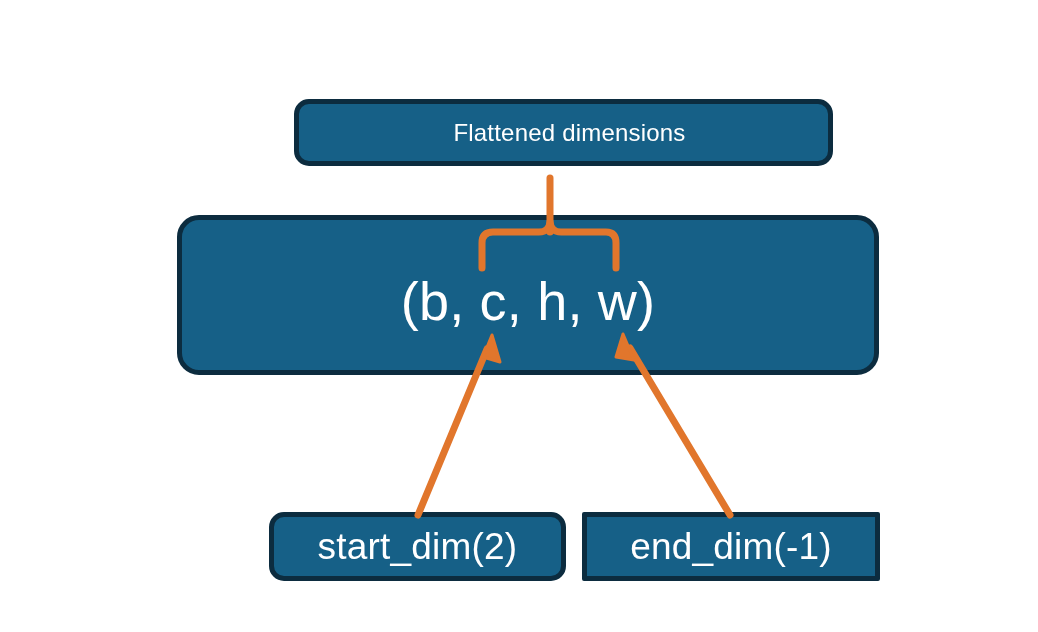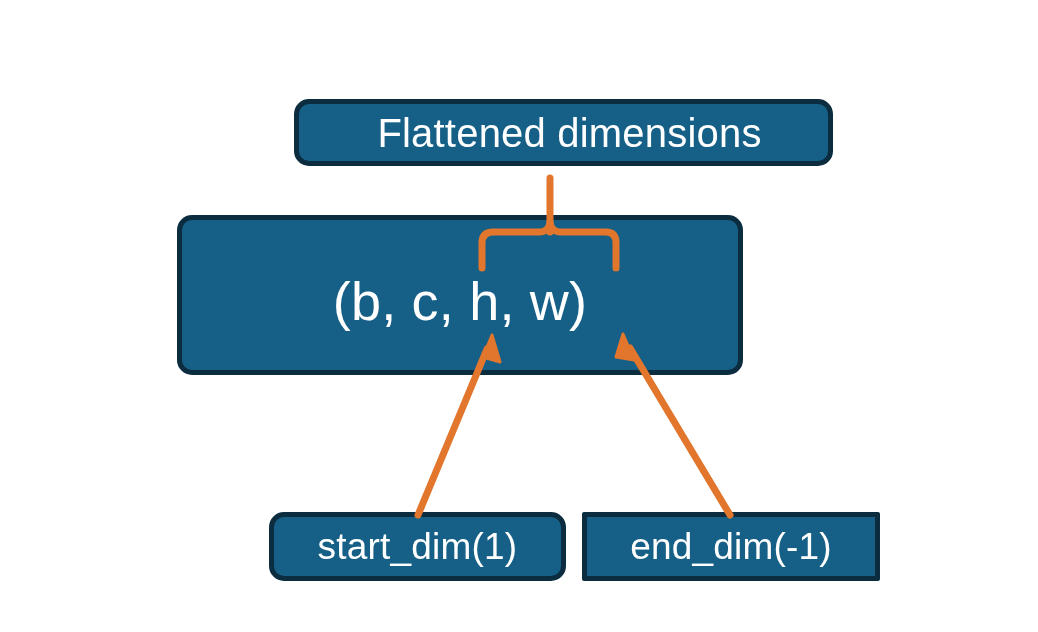--- a/index.html
+++ b/index.html
@@ -36,32 +36,32 @@
 
   
   #box-flattened {
     left: 294px;
     top: 99px;
     width: 539px;
     height: 67px;
     border-radius: 15px;
   }
   #box-flattened .node-label {
-    font-size: 40px;
+    font-size: 24px;
     font-weight: 400;
     margin-left: 12px;
   }
 
   
   #box-shape {
     left: 177px;
     top: 215px;
-    width: 566px;
+    width: 702px;
     height: 160px;
-    border-radius: 15px;
+    border-radius: 22px;
   }
   #box-shape .node-label {
     font-size: 54px;
     font-weight: 400;
     position: relative;
     top: 6px;
   }
 
   
   #box-start-dim {
@@ -113,21 +113,21 @@
 
   <div class="node" id="box-flattened">
     <span class="node-label">Flattened dimensions</span>
   </div>
 
   <div class="node" id="box-shape">
     <span class="node-label">(b, c, h, w)</span>
   </div>
 
   <div class="node" id="box-start-dim">
-    <span class="node-label">start_dim(1)</span>
+    <span class="node-label">start_dim(2)</span>
   </div>
 
   <div class="node" id="box-end-dim">
     <span class="node-label">end_dim(-1)</span>
   </div>
 
   <svg id="connectors" viewBox="0 0 1038 632" width="1038" height="632" aria-hidden="true">
 
     <g>
       <path d="M 482 268

